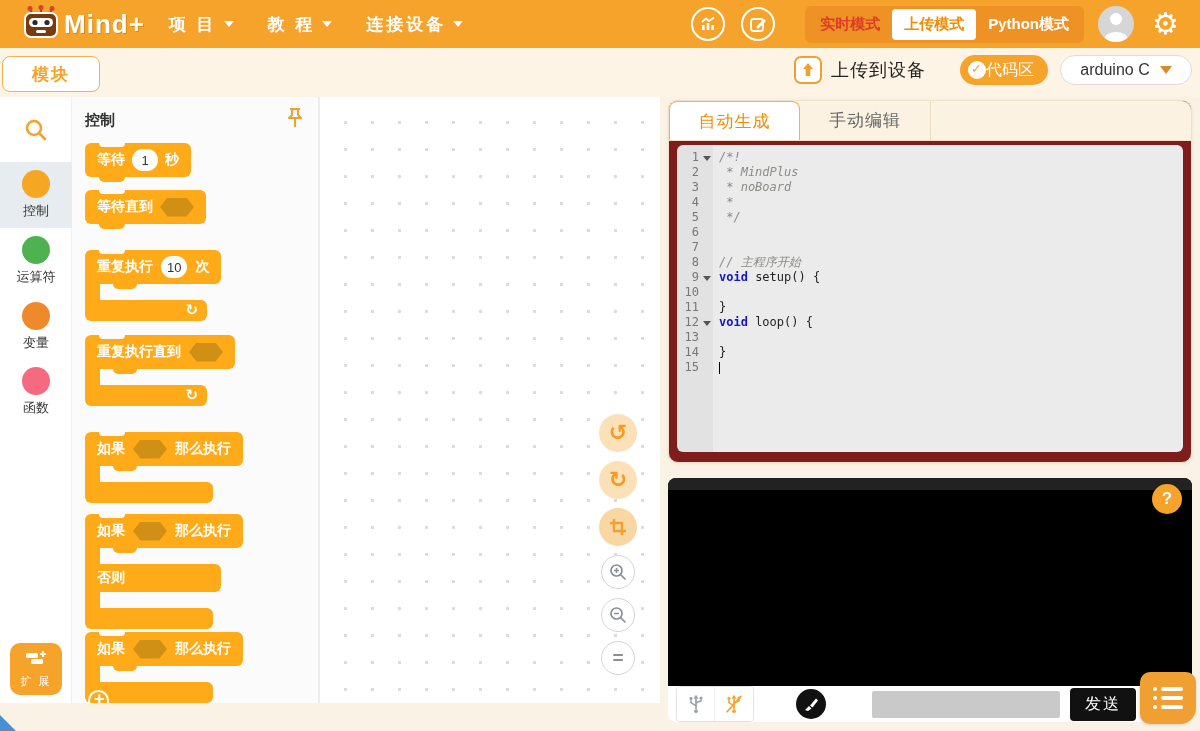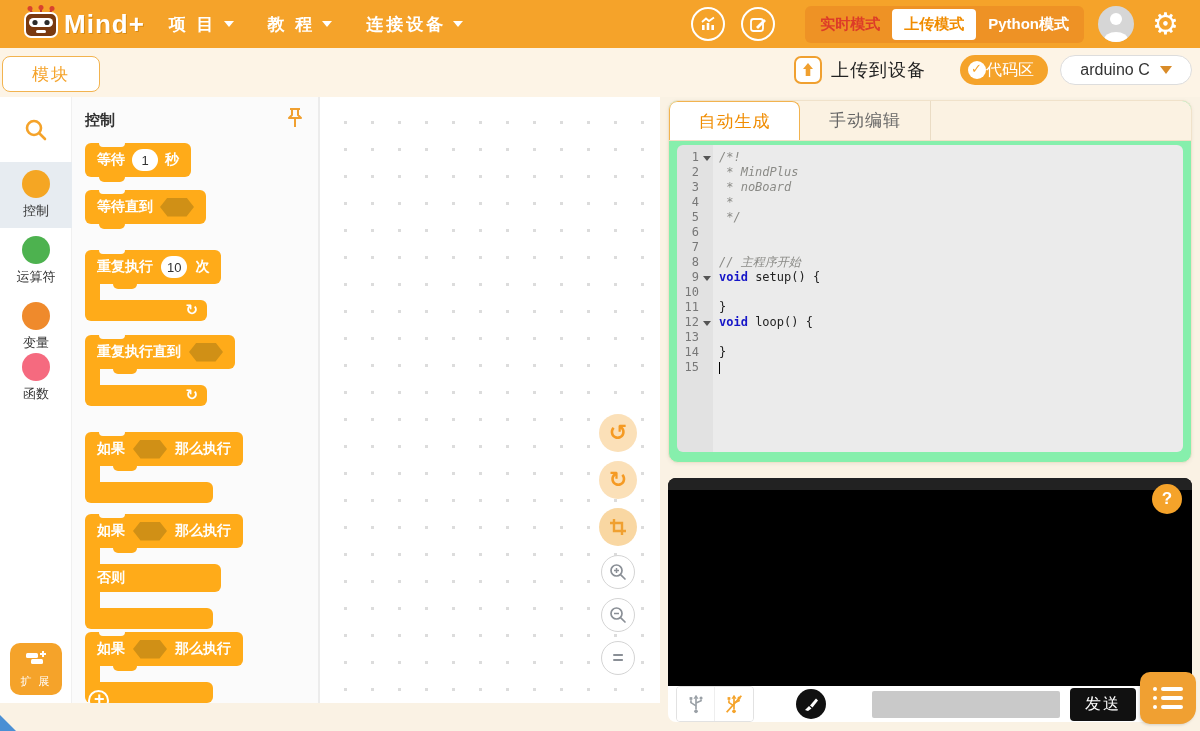--- a/index.html
+++ b/index.html
@@ -20,21 +20,21 @@
   .mode.realtime { color:#dd3b28; }
   .mode.active { background:#fff; color:#f08c00; }
   .avatar { width:36px; height:36px; border-radius:50%; background:#d6d6d6; position:relative; overflow:hidden; margin-right:18px; cursor:pointer; }
   .av-head { position:absolute; top:7px; left:12px; width:12px; height:12px; border-radius:50%; background:#fff; }
   .av-body { position:absolute; bottom:-6px; left:6px; width:24px; height:16px; border-radius:50% 50% 0 0; background:#fff; }
   .gear { width:30px; height:30px; cursor:pointer; position:relative; }
   .gear::after { content:"\2699"; color:#fff; font-size:30px; line-height:30px; }
 
   
   .subbar { position:absolute; top:48px; left:0; width:1200px; height:49px; background:#fdf4e6; }
-  .module-tab { position:absolute; left:2px; top:8px; width:98px; height:36px; background:#fff; border:1px solid #f2b34f; border-radius:8px; color:#f5a32a; font-size:17px; font-weight:normal; letter-spacing:2px; display:flex; align-items:center; justify-content:center; cursor:pointer; }
+  .module-tab { position:absolute; left:2px; top:8px; width:98px; height:36px; background:#fff; border:1px solid #f2b34f; border-radius:8px; color:#f5a32a; font-size:17px; font-weight:bold; letter-spacing:2px; display:flex; align-items:center; justify-content:center; cursor:pointer; }
   .sub-right { position:absolute; right:8px; top:7px; display:flex; align-items:center; }
   .upload-btn { display:flex; align-items:center; gap:9px; cursor:pointer; }
   .upload-ic { width:28px; height:28px; border:2px solid #f0a030; border-radius:7px; display:flex; align-items:center; justify-content:center; background:#fff; }
   .upload-label { color:#222; font-size:18px; letter-spacing:1px; }
   .code-badge { margin-left:34px; height:30px; background:#f5a32a; border-radius:15px; color:#fff; font-size:16px; display:flex; align-items:center; padding:0 14px 0 8px; cursor:pointer; }
   .chk { width:18px; height:18px; background:#fff; border-radius:50%; position:relative; }
   .chk::after { content:"\2713"; position:absolute; left:3px; top:0px; color:#f5a32a; font-size:13px; font-weight:bold; }
   .board-select { margin-left:12px; height:30px; min-width:132px; background:#fff; border:1px solid #ddd; border-radius:15px; display:flex; align-items:center; justify-content:center; gap:10px; color:#333; font-size:16px; cursor:pointer; padding:0 12px; }
   .caret-board { width:0; height:0; border-left:6px solid transparent; border-right:6px solid transparent; border-top:8px solid #d98b28; }
 
@@ -81,21 +81,21 @@
   .ctl.plain { width:34px; height:34px; background:#fff; border:1px solid #d4d4d4; left:281px; }
   .undo::after { content:"\21BA"; color:#f59a23; font-size:22px; font-weight:bold; }
   .redo::after { content:"\21BB"; color:#f59a23; font-size:22px; font-weight:bold; }
   .reset::after { content:"="; color:#8a8f96; font-size:19px; font-weight:bold; }
 
   
   .backpack { position:absolute; left:5px; top:606px; width:650px; height:28px; background:#fff; border:1px solid #e9e9e9; border-bottom:none; border-radius:10px 10px 0 0; display:flex; align-items:center; justify-content:center; color:#666; font-size:14px; cursor:pointer; }
   .blue-corner { position:absolute; left:0; bottom:0; width:0; height:0; border-bottom:16px solid #4a8fd4; border-right:16px solid transparent; }
 
   
-  .code-card { position:absolute; left:668px; top:3px; width:524px; height:363px; background:#86efac; border:1px solid #f0e2ca; border-radius:10px; box-shadow:0 1px 4px rgba(0,0,0,0.06); overflow:hidden; }
+  .code-card { position:absolute; left:668px; top:3px; width:524px; height:363px; background:#7f1d1d; border:1px solid #f0e2ca; border-radius:10px; box-shadow:0 1px 4px rgba(0,0,0,0.06); overflow:hidden; }
   .tabs { display:flex; height:40px; background:#fbf2e2; border-bottom:1px solid #f0e0c6; }
   .tab { width:131px; display:flex; align-items:center; justify-content:center; font-size:17px; color:#666; cursor:pointer; border-right:1px solid #eadcc4; letter-spacing:1px; }
   .tab.active { background:#fff; color:#f08c00; border:1px solid #f2b34f; border-bottom:none; border-radius:8px 8px 0 0; }
   .editor { position:absolute; left:8px; right:8px; top:44px; bottom:10px; border-radius:6px; overflow:hidden; font-family:"DejaVu Sans Mono",monospace; font-size:12px; background:linear-gradient(to right,#e2e2e2 36px,#ebebeb 36px); cursor:text; padding-top:5px; }
   .code-row { display:flex; height:15px; line-height:15px; }
   .gutter-cell { width:36px; display:flex; flex:0 0 36px; }
   .ln { width:22px; text-align:right; color:#777; }
   .fold { width:14px; position:relative; }
   .fold.on::after { content:""; position:absolute; left:4px; top:6px; border-left:4px solid transparent; border-right:4px solid transparent; border-top:5px solid #555; }
   .code-cell { padding-left:6px; white-space:pre; color:#222; }
@@ -224,21 +224,21 @@
         <span class="cat-label">控制</span>
       </div>
       <div class="cat" style="top:131px">
         <span class="cat-dot" style="background: rgb(77, 178, 79);"></span>
         <span class="cat-label">运算符</span>
       </div>
       <div class="cat" style="top:197px">
         <span class="cat-dot" style="background: rgb(239, 138, 44);"></span>
         <span class="cat-label">变量</span>
       </div>
-      <div class="cat" style="top:248px">
+      <div class="cat" style="top:262px">
         <span class="cat-dot" style="background: rgb(245, 106, 127);"></span>
         <span class="cat-label">函数</span>
       </div>
       <div class="ext-btn">
         <span>
           <svg width="24" height="18" viewBox="0 0 24 18">
             <rect x="2" y="4" width="12" height="5" rx="1.5" fill="#fff"></rect>
             <rect x="7" y="10" width="12" height="5" rx="1.5" fill="#fff"></rect>
             <line x1="19" y1="2" x2="19" y2="8" stroke="#fff" stroke-width="2"></line>
             <line x1="16" y1="5" x2="22" y2="5" stroke="#fff" stroke-width="2"></line>

